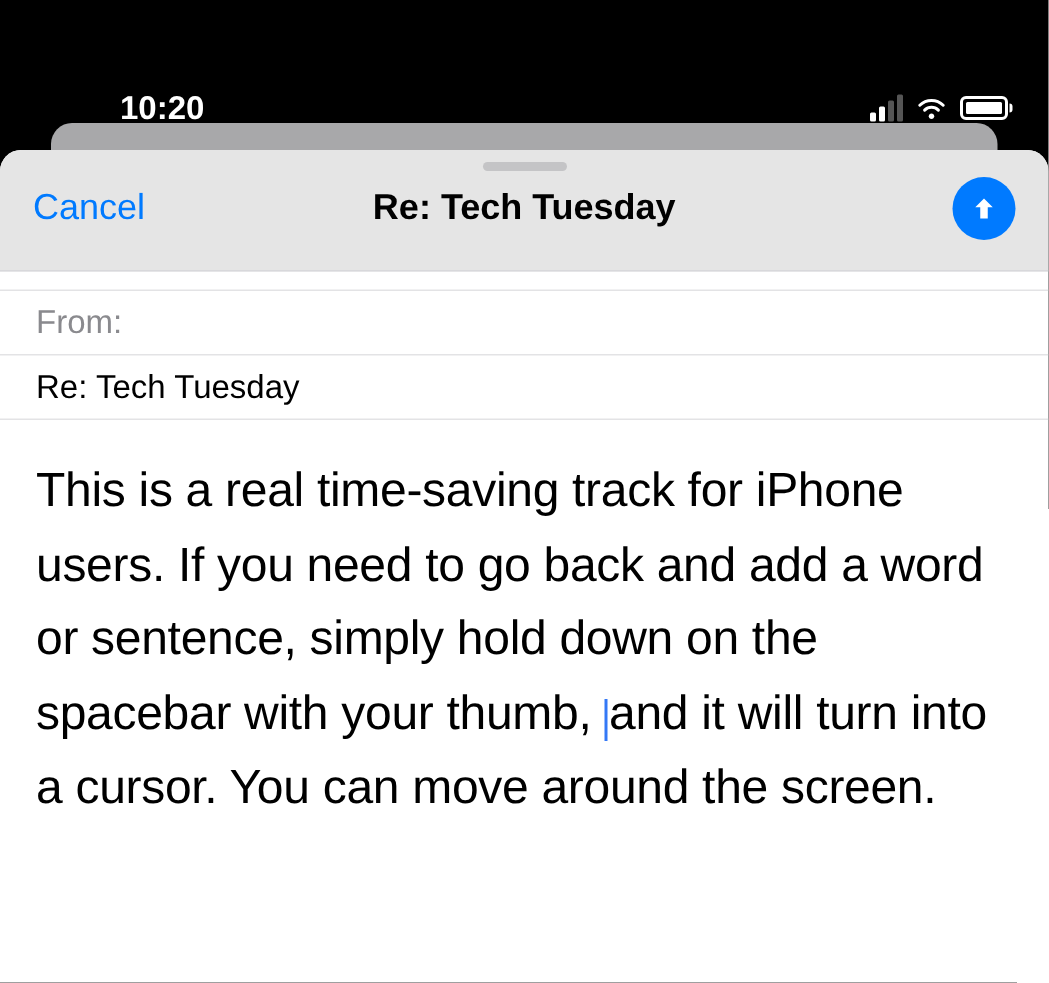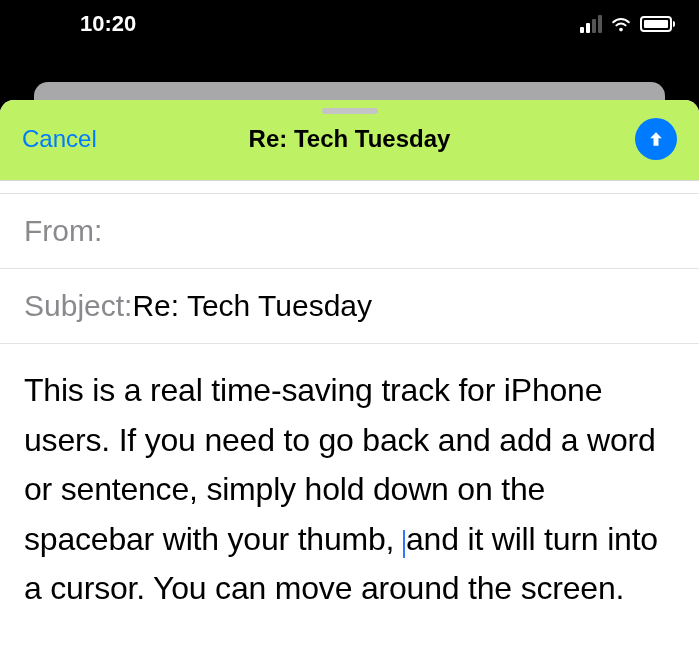--- a/index.html
+++ b/index.html
@@ -15,20 +15,21 @@
       overflow: hidden;
       position: relative;
     }
     .status-bar {
       height: 48px;
       display: flex;
       justify-content: space-between;
       align-items: center;
       padding: 0 24px 0 80px;
       color: #fff;
+      margin-top: 48px;
     }
     .status-time {
       font-size: 22px;
       font-weight: 600;
     }
     .status-icons {
       display: flex;
       align-items: center;
       gap: 8px;
     }
@@ -91,21 +92,21 @@
       position: absolute;
       top: 100px;
       left: 0;
       right: 0;
       bottom: 0;
       background: #fff;
       border-radius: 14px 14px 0 0;
       overflow: hidden;
     }
     .sheet-header {
-      background: #bef264;
+      background: #e5e5e5;
       border-bottom: 1px solid #d8d8db;
       padding: 18px 22px 20px;
       display: flex;
       align-items: center;
       justify-content: space-between;
       position: relative;
     }
     .grabber {
       position: absolute;
       top: 8px;
@@ -141,24 +142,25 @@
       display: flex;
       align-items: center;
       justify-content: center;
       cursor: pointer;
     }
     .send-btn svg {
       width: 20px;
       height: 20px;
     }
     .field-row {
-      padding: 20px 24px;
+      padding: 8px 24px;
       border-bottom: 1px solid #e3e3e5;
-      font-size: 30px;
-      display: flex;
+      font-size: 22px;
+      display: flex;
+      gap: 12px;
     }
     .field-row.first {
       border-top: 1px solid #e3e3e5;
       margin-top: 12px;
     }
     .field-label {
       color: #8a8a8e;
     }
     .field-value {
       color: #000;
@@ -219,18 +221,17 @@
         <path d="M12 4l-7 7h4v9h6v-9h4z" fill="#fff"></path>
       </svg>
     </button>
   </div>
 
   <div class="field-row first">
     <span class="field-label">From:</span>
   </div>
 
   <div class="field-row">
-    <span class="field-label">Subject:</span>
     <span class="field-value">Re: Tech Tuesday</span>
   </div>
 
   <div class="body-area"><span>This is a real time-saving track for iPhone users. If you need to go back and add a word or sentence, simply hold down on the spacebar with your thumb, </span><span class="cursor"></span><span>and it will turn into a cursor. You can move around the screen.</span></div>
 </div>
 
 </body></html>

